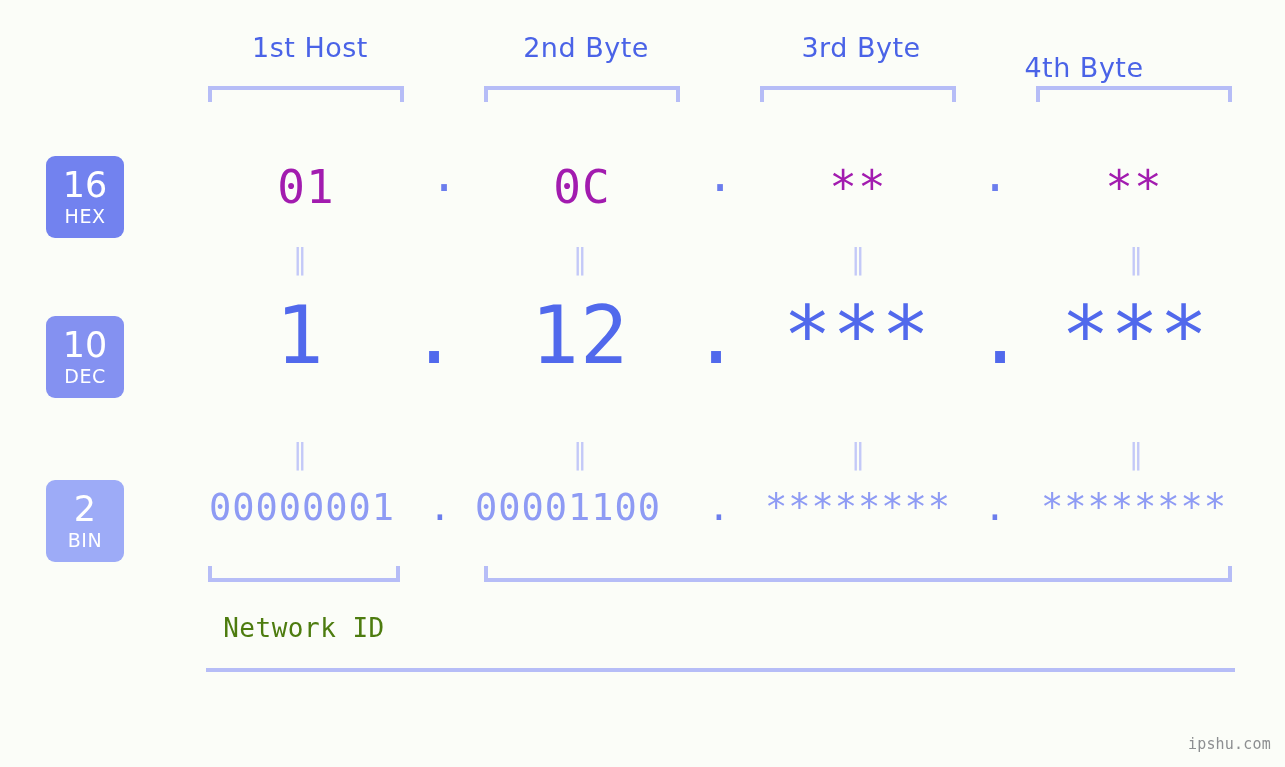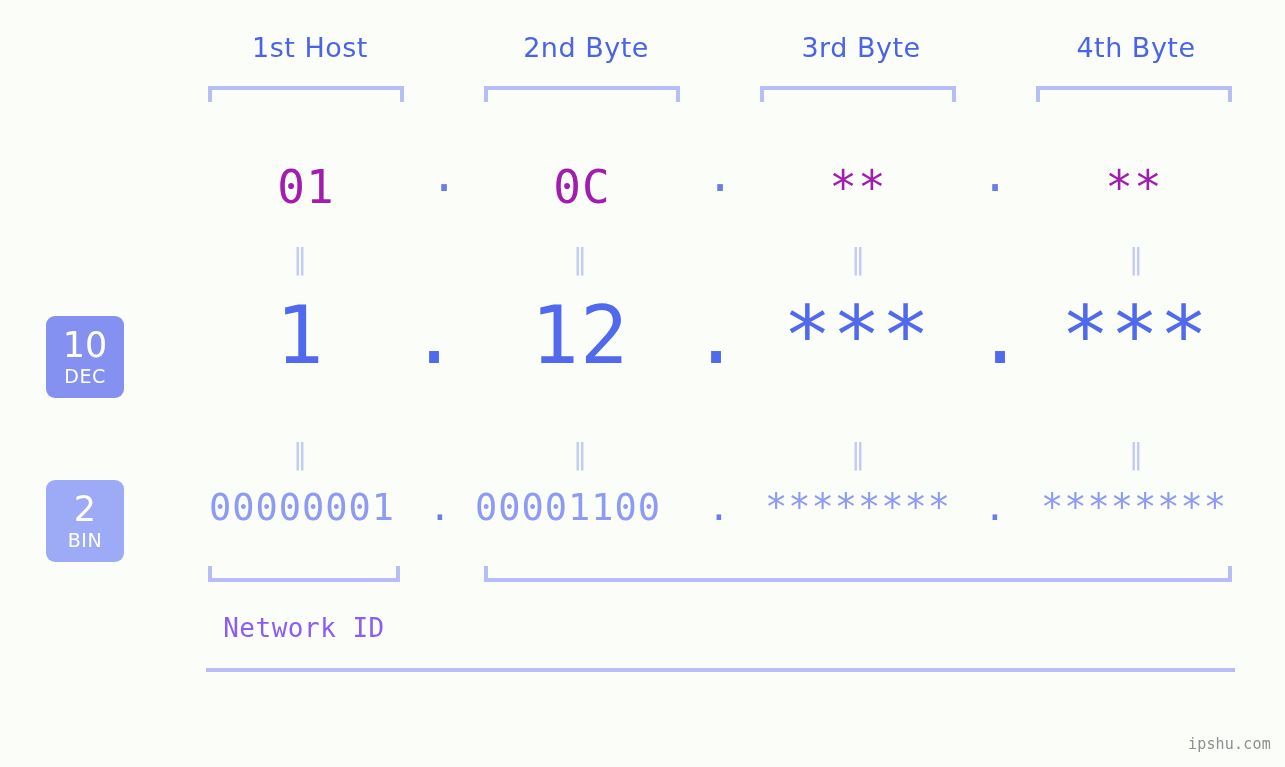--- a/index.html
+++ b/index.html
@@ -152,21 +152,21 @@
     border-right: 4px solid #b6bdf7;
     box-sizing: border-box;
   }
 
   
   .id-label {
     position: absolute;
     text-align: center;
     font-family: "DejaVu Sans Mono", monospace;
     font-size: 26px;
-    color: #8b5cf6;
+    color: #4d7c0f;
     letter-spacing: 0.5px;
     white-space: nowrap;
   }
 
   
   .class-rule {
     position: absolute;
     left: 206px;
     top: 668px;
     width: 1029px;
@@ -197,27 +197,31 @@
   }
 </style>
 </head>
 <body>
 
 <div class="stage">
 
   <div class="byte-label" style="left:210px;">1st Host</div>
   <div class="byte-label" style="left:486px;">2nd Byte</div>
   <div class="byte-label" style="left:761px;">3rd Byte</div>
-  <div class="byte-label" style="left:1036px;">4th Byte</div>
+  <div class="byte-label" style="left:984px;margin-top:20px;">4th Byte</div>
 
   <div class="bracket-top" style="left:208px;  width:196px;"></div>
   <div class="bracket-top" style="left:484px;  width:196px;"></div>
   <div class="bracket-top" style="left:760px;  width:196px;"></div>
   <div class="bracket-top" style="left:1036px; width:196px;"></div>
 
+  <div class="badge" id="badge-hex">
+    <span class="num">16</span>
+    <span class="nm">HEX</span>
+  </div>
   <div class="badge" id="badge-dec">
     <span class="num">10</span>
     <span class="nm">DEC</span>
   </div>
   <div class="badge" id="badge-bin">
     <span class="num">2</span>
     <span class="nm">BIN</span>
   </div>
 
   <div class="row-hex">

